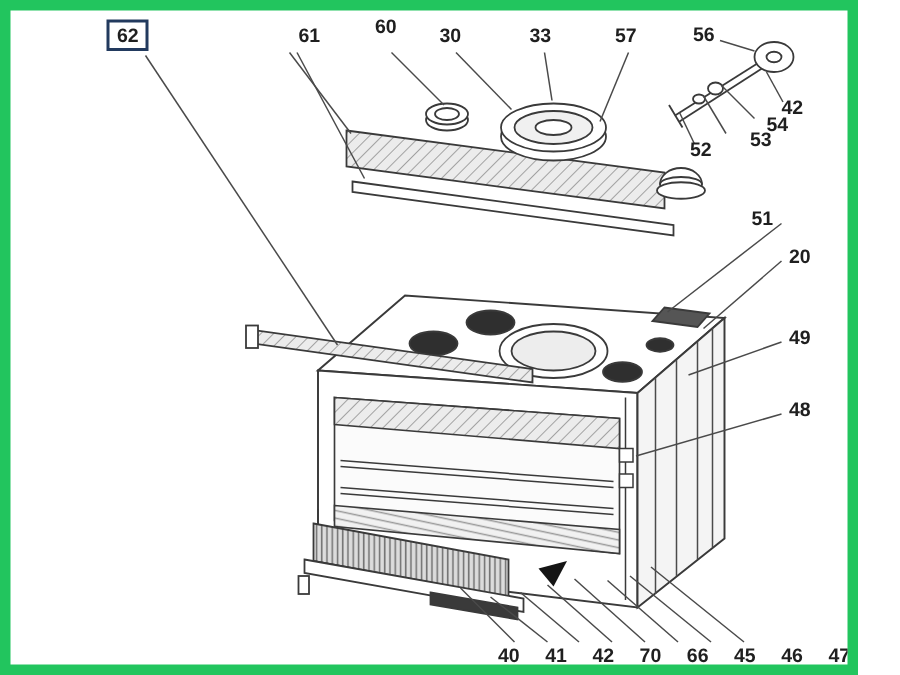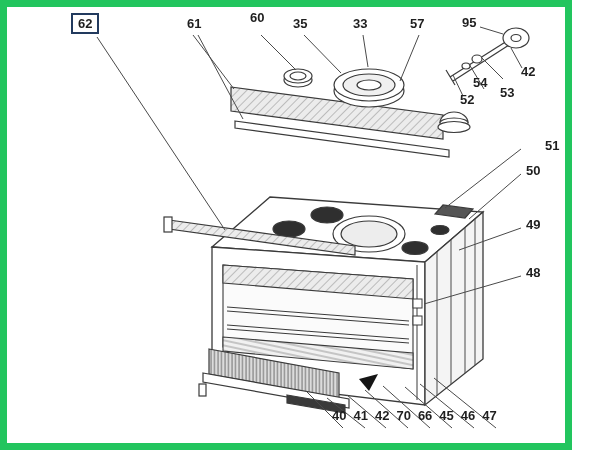--- a/index.html
+++ b/index.html
@@ -10,21 +10,21 @@
   }
   #drawing{position:absolute;left:0;top:0;}
   .lbl{
     position:absolute;font-weight:bold;font-size:13px;line-height:15px;
     color:#1f1f1f;white-space:nowrap;
   }
   .lbl.boxed{
     border:2px solid #223a5e;padding:1px 5px;background:#fff;
   }
   #bottom-row{
-    position:absolute;left:325px;top:401px;display:flex;gap:7px;
+    position:absolute;left:325px;top:422px;display:flex;gap:17px;
   }
   #bottom-row span{font-weight:bold;font-size:13px;color:#1f1f1f;}
 </style>
 </head>
 <body>
 
 <div id="canvas">
 
   <svg id="drawing" width="600" height="450" viewBox="0 0 600 450">
     <defs>
@@ -151,34 +151,34 @@
       <line x1="401" y1="421" x2="358" y2="383"></line>
       <line x1="423" y1="421" x2="376" y2="379"></line>
       <line x1="445" y1="421" x2="398" y2="380"></line>
       <line x1="467" y1="421" x2="413" y2="377"></line>
       <line x1="489" y1="421" x2="427" y2="371"></line>
     </g>
   </svg>
 
   <div class="lbl boxed" style="left:64px;top:6px">62</div>
 
-  <div class="lbl" style="left:180px;top:9px">61</div>
+  <div class="lbl" style="left:192px;top:9px">61</div>
   <div class="lbl" style="left:243px;top:3px">60</div>
-  <div class="lbl" style="left:286px;top:9px">35</div>
+  <div class="lbl" style="left:286px;top:9px">30</div>
   <div class="lbl" style="left:346px;top:9px">33</div>
   <div class="lbl" style="left:403px;top:9px">57</div>
-  <div class="lbl" style="left:455px;top:8px">95</div>
+  <div class="lbl" style="left:455px;top:8px">56</div>
 
   <div class="lbl" style="left:514px;top:57px">42</div>
-  <div class="lbl" style="left:466px;top:68px">54</div>
+  <div class="lbl" style="left:504px;top:68px">54</div>
   <div class="lbl" style="left:493px;top:78px">53</div>
   <div class="lbl" style="left:453px;top:85px">52</div>
 
-  <div class="lbl" style="left:538px;top:131px">51</div>
-  <div class="lbl" style="left:519px;top:156px">50</div>
+  <div class="lbl" style="left:494px;top:131px">51</div>
+  <div class="lbl" style="left:519px;top:156px">20</div>
   <div class="lbl" style="left:519px;top:210px">49</div>
   <div class="lbl" style="left:519px;top:258px">48</div>
 
   <div id="bottom-row">
     <span>40</span>
     <span>41</span>
     <span>42</span>
     <span>70</span>
     <span>66</span>
     <span>45</span>

